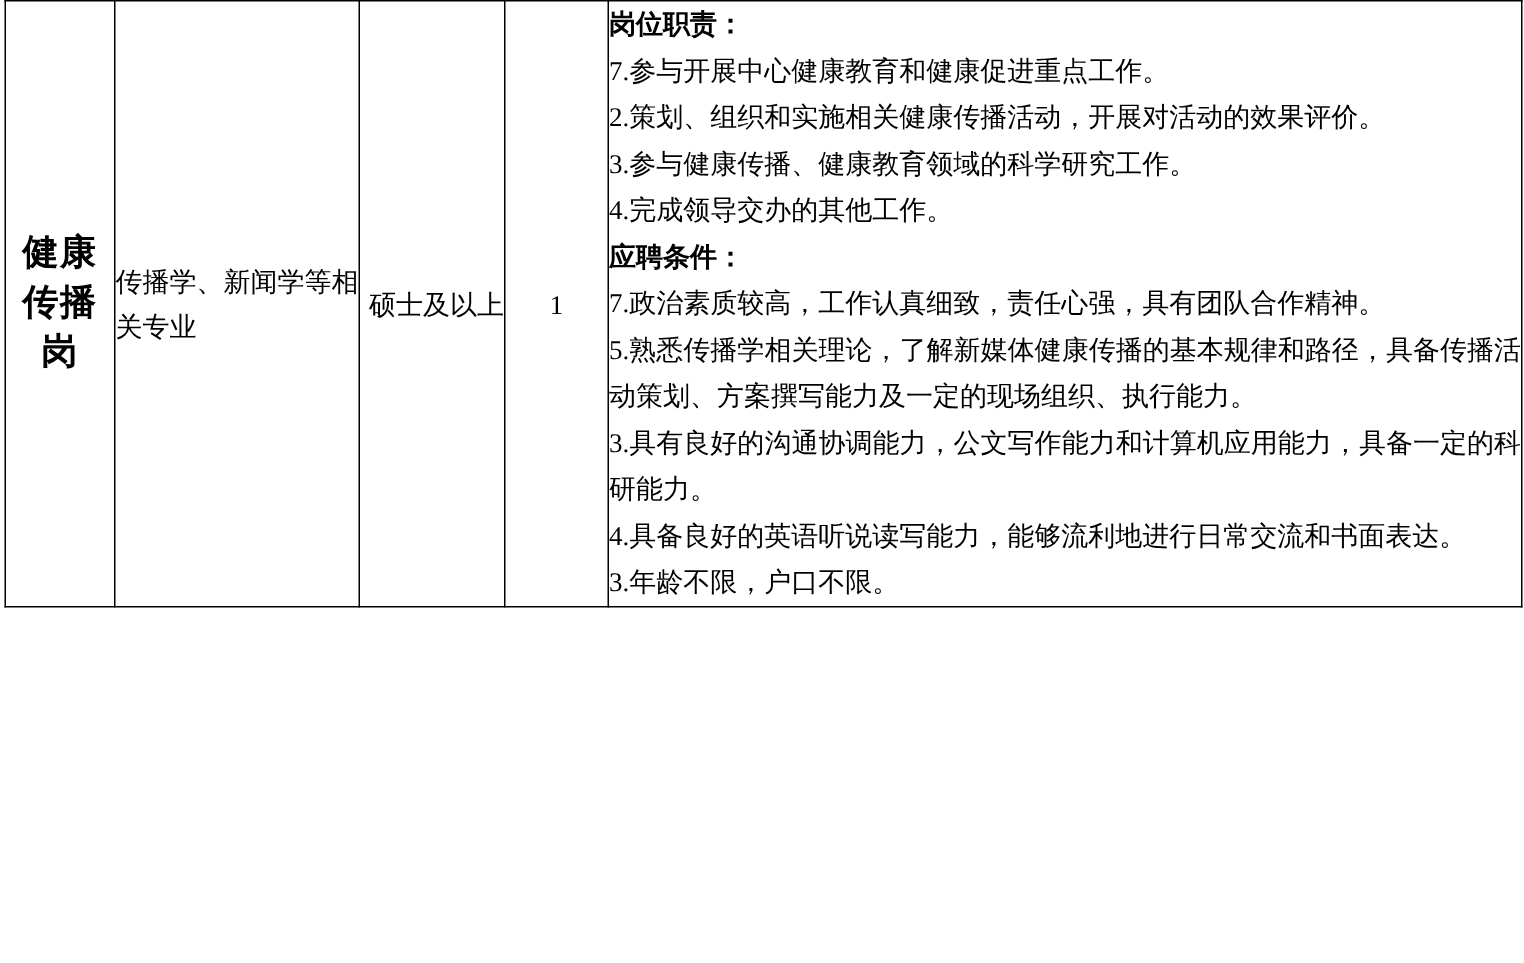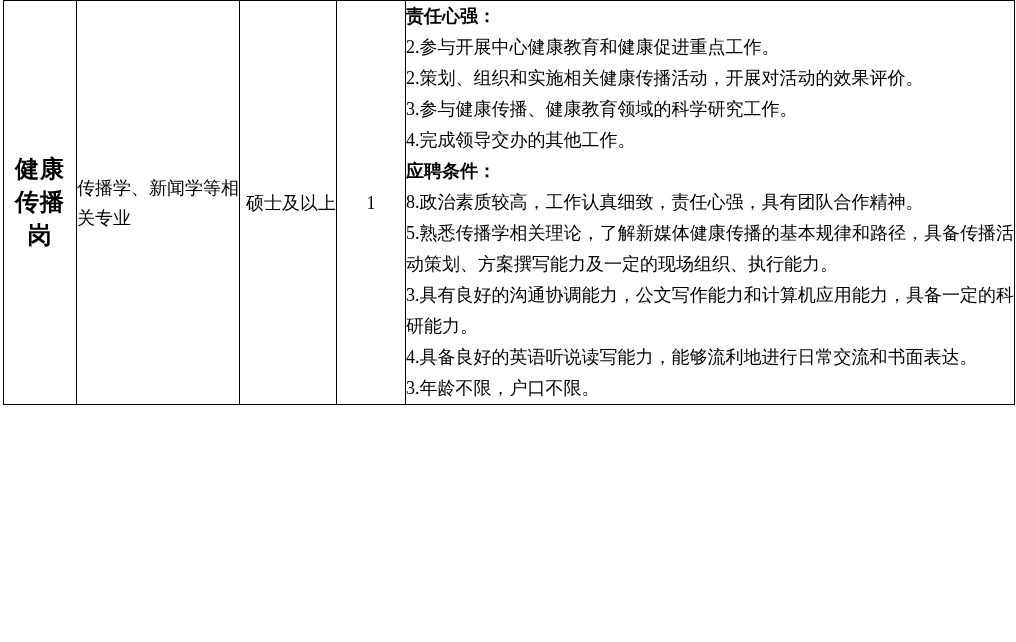--- a/index.html
+++ b/index.html
@@ -84,27 +84,27 @@
 
 <div class="page">
   <table class="job-table">
     <tbody>
         <tr>
       <td class="col-post cell-post">健康传播岗</td>
       <td class="col-major cell-major">传播学、新闻学等相关专业</td>
       <td class="col-degree cell-degree">硕士及以上</td>
       <td class="col-num cell-num">1</td>
       <td class="col-desc cell-desc">
-        <div class="desc-heading">责任心强：</div>
-        <div class="desc-line">2.参与开展中心健康教育和健康促进重点工作。</div>
+        <div class="desc-heading">岗位职责：</div>
+        <div class="desc-line">7.参与开展中心健康教育和健康促进重点工作。</div>
         <div class="desc-line">2.策划、组织和实施相关健康传播活动，开展对活动的效果评价。</div>
         <div class="desc-line">3.参与健康传播、健康教育领域的科学研究工作。</div>
         <div class="desc-line">4.完成领导交办的其他工作。</div>
         <div class="desc-heading">应聘条件：</div>
-        <div class="desc-line">8.政治素质较高，工作认真细致，责任心强，具有团队合作精神。</div>
+        <div class="desc-line">7.政治素质较高，工作认真细致，责任心强，具有团队合作精神。</div>
         <div class="desc-line">5.熟悉传播学相关理论，了解新媒体健康传播的基本规律和路径，具备传播活动策划、方案撰写能力及一定的现场组织、执行能力。</div>
         <div class="desc-line">3.具有良好的沟通协调能力，公文写作能力和计算机应用能力，具备一定的科研能力。</div>
         <div class="desc-line">4.具备良好的英语听说读写能力，能够流利地进行日常交流和书面表达。</div>
         <div class="desc-line">3.年龄不限，户口不限。</div>
       </td>
     </tr>
   </tbody>
     </table>
 </div>
 

